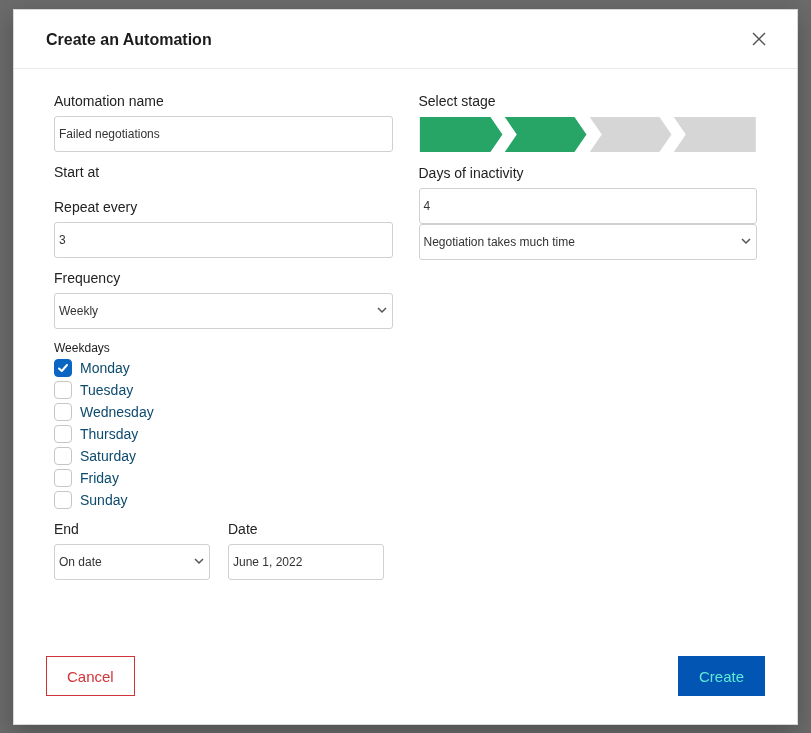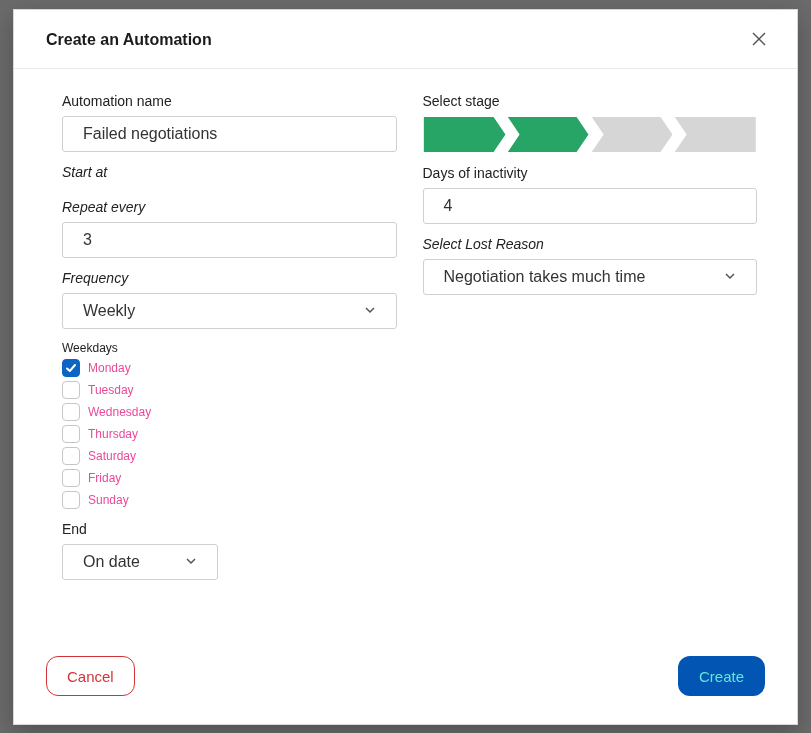--- a/index.html
+++ b/index.html
@@ -17,28 +17,28 @@
     border-bottom: 1px solid #eaeaea;
   }
   .modal-title { font-size: 16px; font-weight: 600; color: #1b1b1b; }
   .close-btn {
     width: 28px; height: 28px; display: flex; align-items: center; justify-content: center;
     cursor: pointer; color: #555; background: none; border: none;
   }
   .close-btn svg { width: 14px; height: 14px; }
   .modal-body {
     flex: 1; padding: 24px 40px 0 40px;
-    display: flex; gap: 26px; margin-left: 8px;
+    display: flex; gap: 26px;
   }
   .col { flex: 1; display: flex; flex-direction: column; }
   .field-label { font-size: 14px; color: #222; margin-bottom: 7px; margin-top: 0; font-weight: 400;}
-  .field-label.mt { margin-top: 12px; font-style: italic; }
+  .field-label.mt { margin-top: 12px; }
   .text-input, .select-input {
     width: 100%; height: 36px; border: 1px solid #d0d0d0; border-radius: 3px;
-    padding: 0 20px; font-size: 16px; color: #333; background: #fff;
+    padding: 0 4px; font-size: 12px; color: #333; background: #fff;
     display: flex; align-items: center; justify-content: space-between;
   }
   .select-input { cursor: pointer; }
   .select-input .chev { color: #555; }
   .chev svg { width: 12px; height: 12px; }
   .stage-bar {
     display: flex; height: 37px; width: 100%; margin-bottom: 12px;
   }
   .stage-seg {
     flex: 1; position: relative; height: 100%;
@@ -48,30 +48,30 @@
   .weekday-row {
     display: flex; align-items: center; gap: 8px; padding: 2px 0;
     cursor: pointer;
   }
   .cb {
     width: 18px; height: 18px; border: 1.5px solid #c6c6c6; border-radius: 4px;
     display: flex; align-items: center; justify-content: center; background: #fff;
   }
   .cb.checked { background: #0a66c2; border-color: #0a66c2; }
   .cb.checked svg { width: 12px; height: 12px; color: #fff; }
-  .weekday-text { font-size: 12px; color: #ec4899; }
+  .weekday-text { font-size: 14px; color: #0c4a6e; }
   .end-row { display: flex; gap: 18px; margin-top: 10px; }
   .end-col-1 { width: 156px; }
   .end-col-2 { width: 156px; }
   .modal-footer {
     display: flex; justify-content: space-between; align-items: center;
     padding: 22px 32px 28px 32px;
   }
   .btn {
-    height: 40px; padding: 16px 20px; border-radius: 12px; font-size: 15px;
+    height: 40px; padding: 16px 20px; border-radius: 0; font-size: 15px;
     display: inline-flex; align-items: center; justify-content: center; cursor: pointer;
     border: 1px solid transparent; background: none;
   }
   .btn-cancel { color: #d13438; border-color: #d13438; background: #fff; }
   .btn-create { background: #0255b3; color: #5eead4; font-weight: 500; }
 </style>
 </head>
 <body>
 
 <div class="modal">
@@ -155,20 +155,26 @@
           <div class="field-label">End</div>
           <div class="select-input">
             <span>On date</span>
             <span class="chev">
               <svg viewBox="0 0 12 12" fill="none" stroke="currentColor" stroke-width="1.5">
                   <polyline points="2,4 6,8 10,4"></polyline>
                 </svg>
             </span>
           </div>
         </div>
+        <div class="end-col-2">
+          <div class="field-label">Date</div>
+          <div class="text-input">
+            <span>June 1, 2022</span>
+          </div>
+        </div>
       </div>
 
     </div>
 
     <div class="col">
 
       <div class="field-label">Select stage</div>
       <div class="stage-bar" id="stage-bar">
           <div class="stage-seg">
             <svg viewBox="0 0 100 37" preserveAspectRatio="none">
@@ -190,21 +196,20 @@
               <polygon points="0,0 100,0 100,37 0,37 15,18.5" fill="#d6d6d6" stroke="#fff" stroke-width="2"></polygon>
             </svg>
           </div>
         </div>
 
       <div class="field-label">Days of inactivity</div>
       <div class="text-input">
         <span>4</span>
       </div>
 
-      <div class="field-label mt">Select Lost Reason</div>
       <div class="select-input">
         <span>Negotiation takes much time</span>
         <span class="chev">
           <svg viewBox="0 0 12 12" fill="none" stroke="currentColor" stroke-width="1.5">
               <polyline points="2,4 6,8 10,4"></polyline>
             </svg>
         </span>
       </div>
 
     </div>

